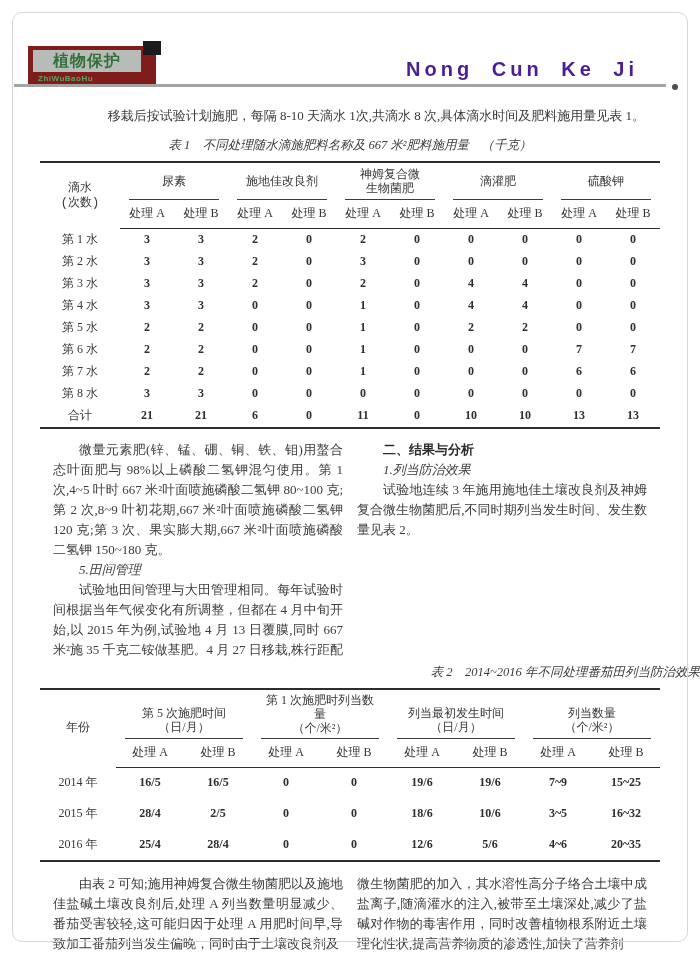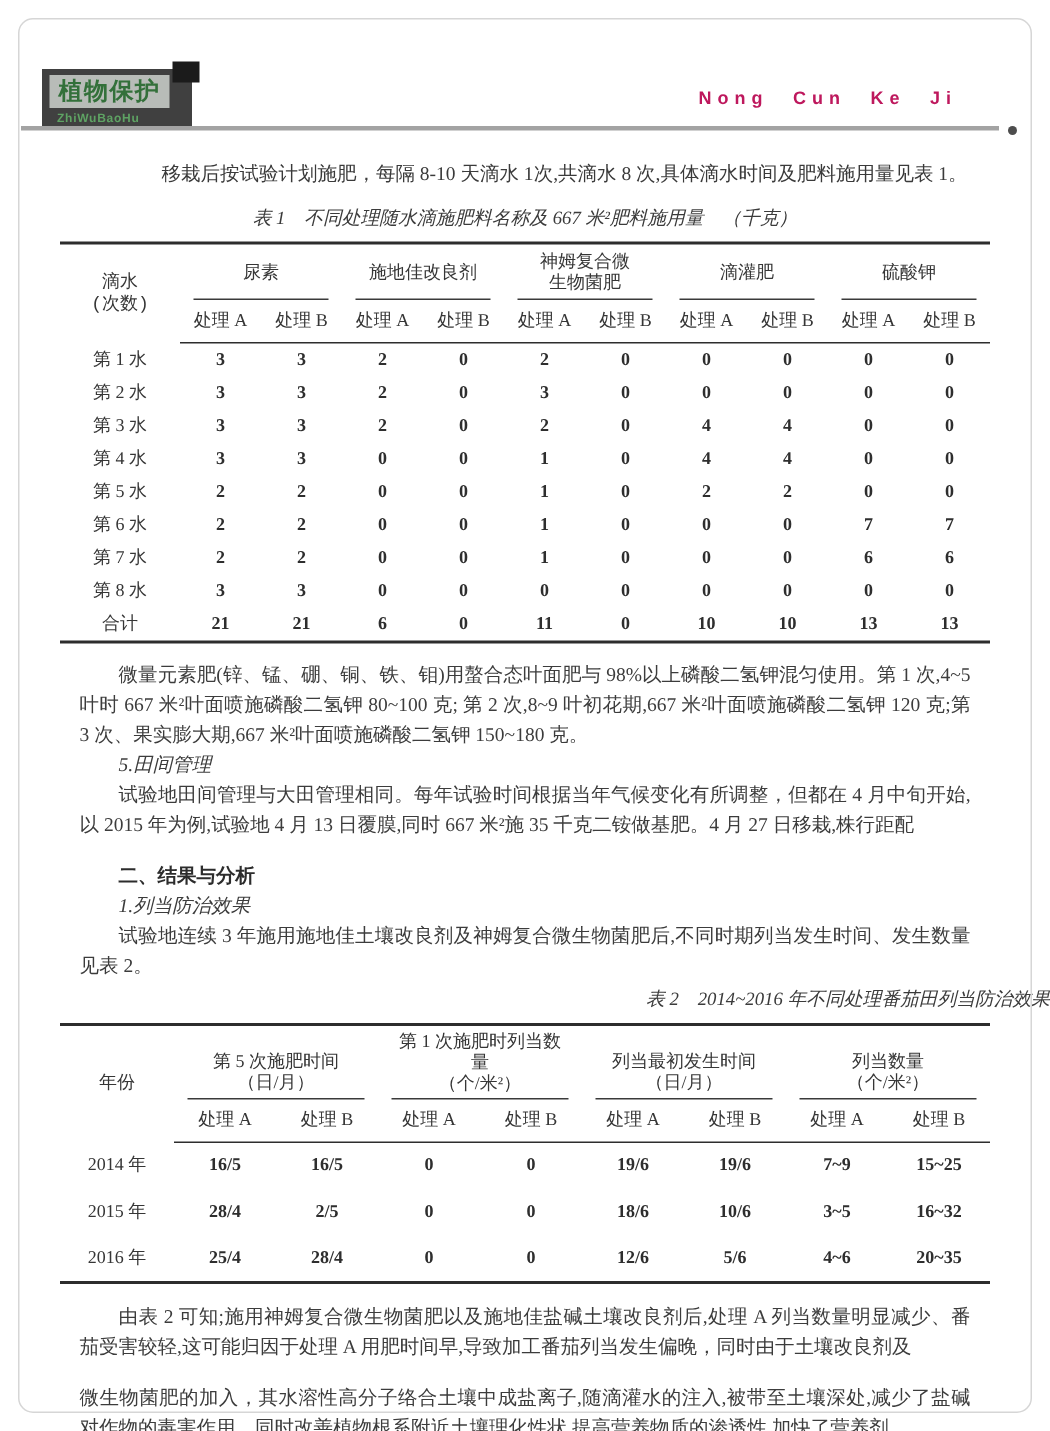--- a/index.html
+++ b/index.html
@@ -5,39 +5,39 @@
   html,body{margin:0;padding:0;}
   body{
     width:700px;height:954px;background:#ffffff;position:relative;overflow:hidden;
     font-family:"Liberation Serif","DejaVu Serif",serif;color:#3d3d3d;
   }
   .page-frame{
     position:absolute;left:12px;right:12px;top:12px;bottom:12px;
     border:1px solid #d6d6d6;border-radius:10px;pointer-events:none;
   }
   
-  .masthead{position:absolute;left:28px;top:46px;width:100px;height:38px;background:#404040;}
+  .masthead{position:absolute;left:28px;top:46px;width:128px;height:38px;background:#7f1d1d;}
   .masthead .tab{position:absolute;right:-5px;top:-5px;width:18px;height:14px;background:#1b1b1b;}
   .masthead .band{
     position:absolute;left:5px;top:4px;right:15px;bottom:12px;background:#b8bcb8;
     display:flex;align-items:center;justify-content:center;
   }
   .masthead .band .zh{
     font-family:"Liberation Sans","DejaVu Sans",sans-serif;
     font-weight:bold;font-size:16px;letter-spacing:1px;color:#33703a;
   }
   .masthead .py{
     position:absolute;left:10px;bottom:1px;
     font-family:"Liberation Sans","DejaVu Sans",sans-serif;
     font-weight:bold;font-size:8px;letter-spacing:.5px;color:#5ea263;
   }
   .latin-title{
     position:absolute;right:62px;top:58px;
     font-family:"Liberation Sans","DejaVu Sans",sans-serif;
-    font-weight:bold;font-size:12px;letter-spacing:4px;word-spacing:9px;color:#be185d;
+    font-weight:bold;font-size:20px;letter-spacing:4px;word-spacing:9px;color:#4c1d95;
   }
   .head-rule{position:absolute;left:14px;right:34px;top:84px;height:3px;background:#a3a3a3;}
   .head-rule-dot{position:absolute;right:22px;top:84px;width:6px;height:6px;border-radius:50%;background:#4d4d4d;}
   
   .intro{margin:106px 55px 0 55px;display:flex;justify-content:flex-end;
     font-size:13px;line-height:20px;color:#3a3a3a;}
   
   .kaiti{font-style:italic;font-family:"Liberation Serif","DejaVu Serif",serif;}
   .tbl-title{text-align:center;font-size:12.5px;color:#3b3b3b;margin-top:11px;}
   
@@ -48,21 +48,21 @@
   th.grp-cell{vertical-align:bottom;padding:3px 0 0 0;}
   .grp{margin:0 9px;border-bottom:1.2px solid #3a3a3a;padding-bottom:3px;min-height:30px;
     display:flex;flex-direction:column;justify-content:center;text-align:center;line-height:14px;}
   tr.sub th{border-bottom:1.8px solid #2d2d2d;padding:5px 0 6px 0;text-align:center;}
   tbody th{font-size:12px;text-align:center;}
   tbody td{text-align:center;font-weight:bold;color:#2e2e2e;}
   table.t1 tbody th,table.t1 tbody td{padding:2.5px 0;}
   table.t2 tbody th,table.t2 tbody td{padding:7px 0;}
   
   .cols{display:flex;gap:14px;margin:11px 53px 0 53px;font-size:13px;line-height:20px;
-    color:#3c3c3c;text-align:justify;flex-direction:column;}
+    color:#3c3c3c;text-align:justify;}
   .col{flex:1;min-width:0;}
   .col p{margin:0;}
   .indent{text-indent:2em;}
   .h-bold{font-weight:bold;color:#2c2c2c;}
 </style>
 </head>
 <body>
 
 <div class="page-frame"></div>
 

